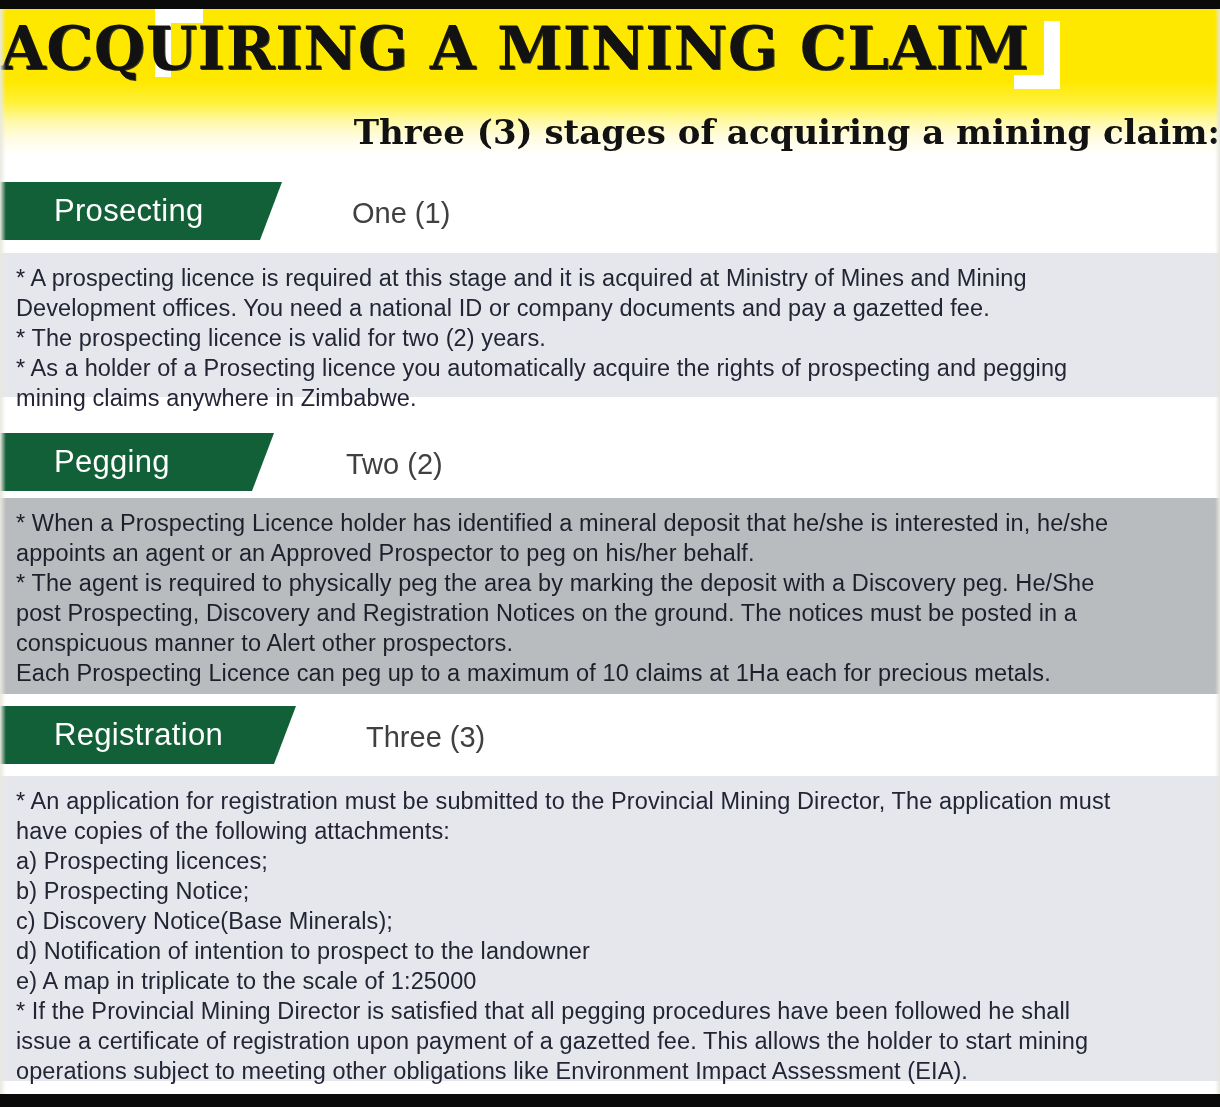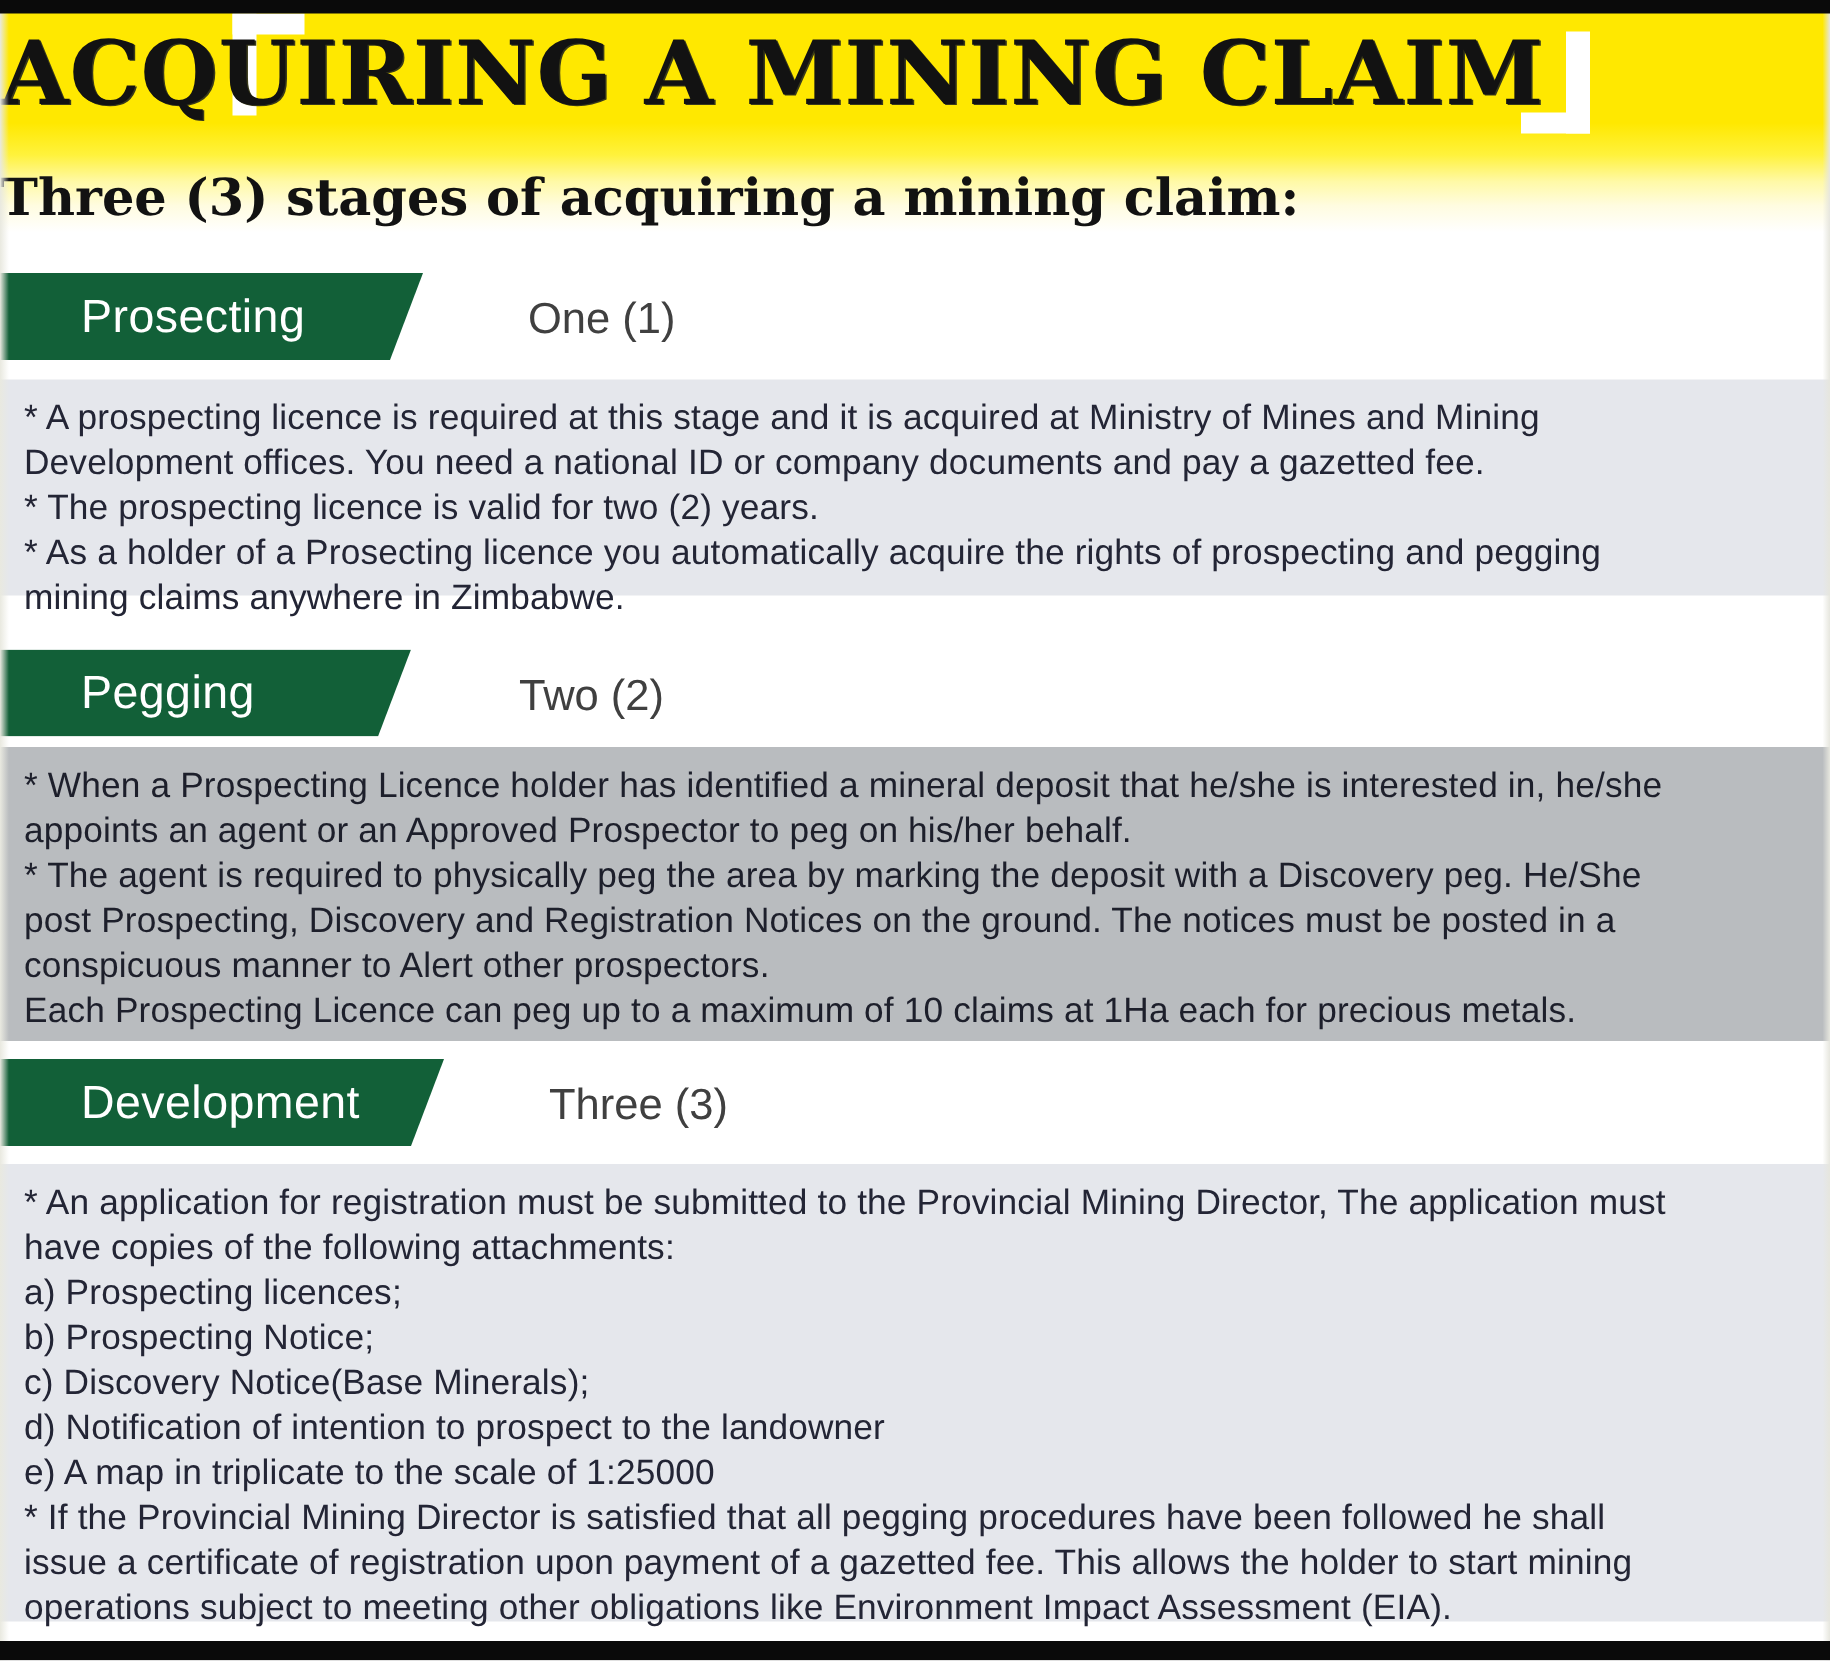--- a/index.html
+++ b/index.html
@@ -121,21 +121,21 @@
     white-space: nowrap;
     text-shadow: 1px 1px 0 #3a3a1a;
     z-index: 3;
   }
 
   .subtitle {
     position: absolute;
     left: 0;
     top: 112px;
     width: 1220px;
-    text-align: left;
+    text-align: right;
     font-family: "DejaVu Serif", serif;
     font-weight: bold;
     font-size: 34px;
     color: #121212;
     letter-spacing: 0px;
     white-space: nowrap;
     z-index: 6;
   }
 
   
@@ -251,21 +251,21 @@
       <span class="line">appoints an agent or an Approved Prospector to peg on his/her behalf.</span>
       <span class="line">* The agent is required to physically peg the area by marking the deposit with a Discovery peg. He/She</span>
       <span class="line">post Prospecting, Discovery and Registration Notices on the ground. The notices must be posted in a</span>
       <span class="line">conspicuous manner to Alert other prospectors.</span>
       <span class="line">Each Prospecting Licence can peg up to a maximum of 10 claims at 1Ha each for precious metals.</span>
     </p>
   </div>
 
   <div class="stage-head" style="top:706px;">
     <div class="tag" style="width:296px;">
-      <span class="tag-label">Development</span>
+      <span class="tag-label">Registration</span>
     </div>
     <div class="stage-num" style="left:366px;">Three (3)</div>
   </div>
 
   <div class="panel panel-light" style="top:776px; height:305px;">
     <p>
       <span class="line">* An application for registration must be submitted to the Provincial Mining Director, The application must</span>
       <span class="line">have copies of the following attachments:</span>
       <span class="line">a) Prospecting licences;</span>
       <span class="line">b) Prospecting Notice;</span>

